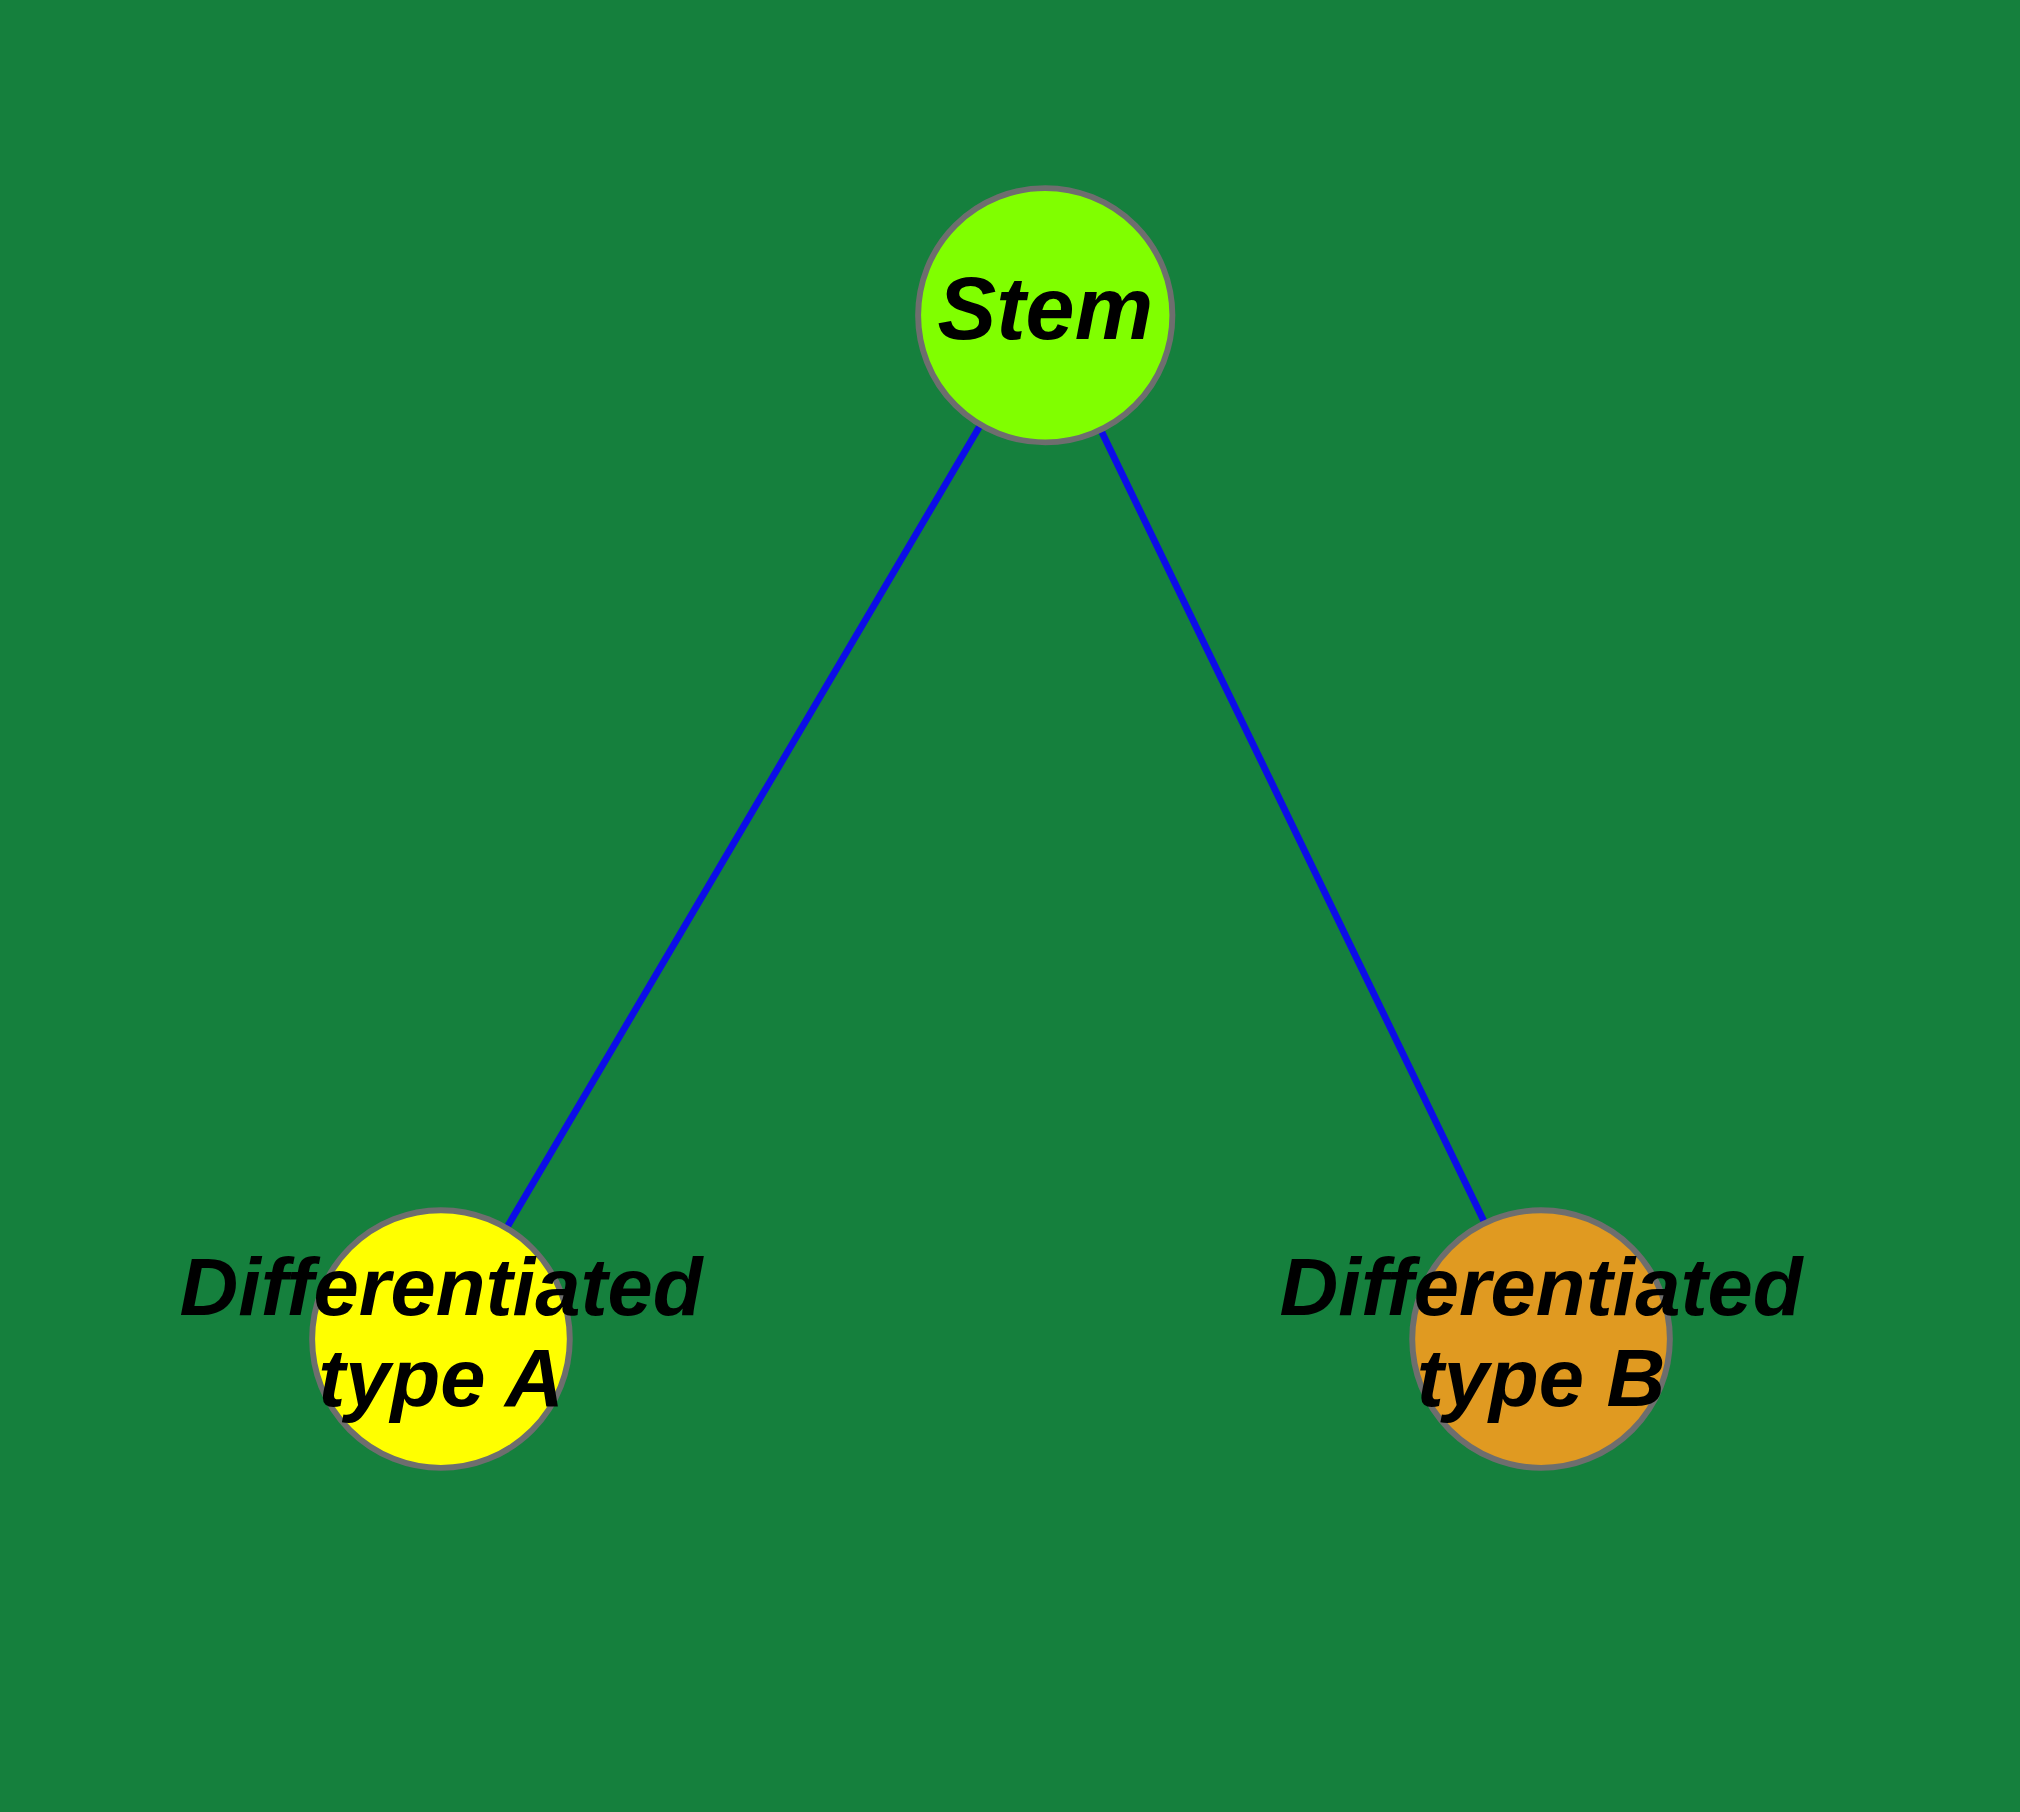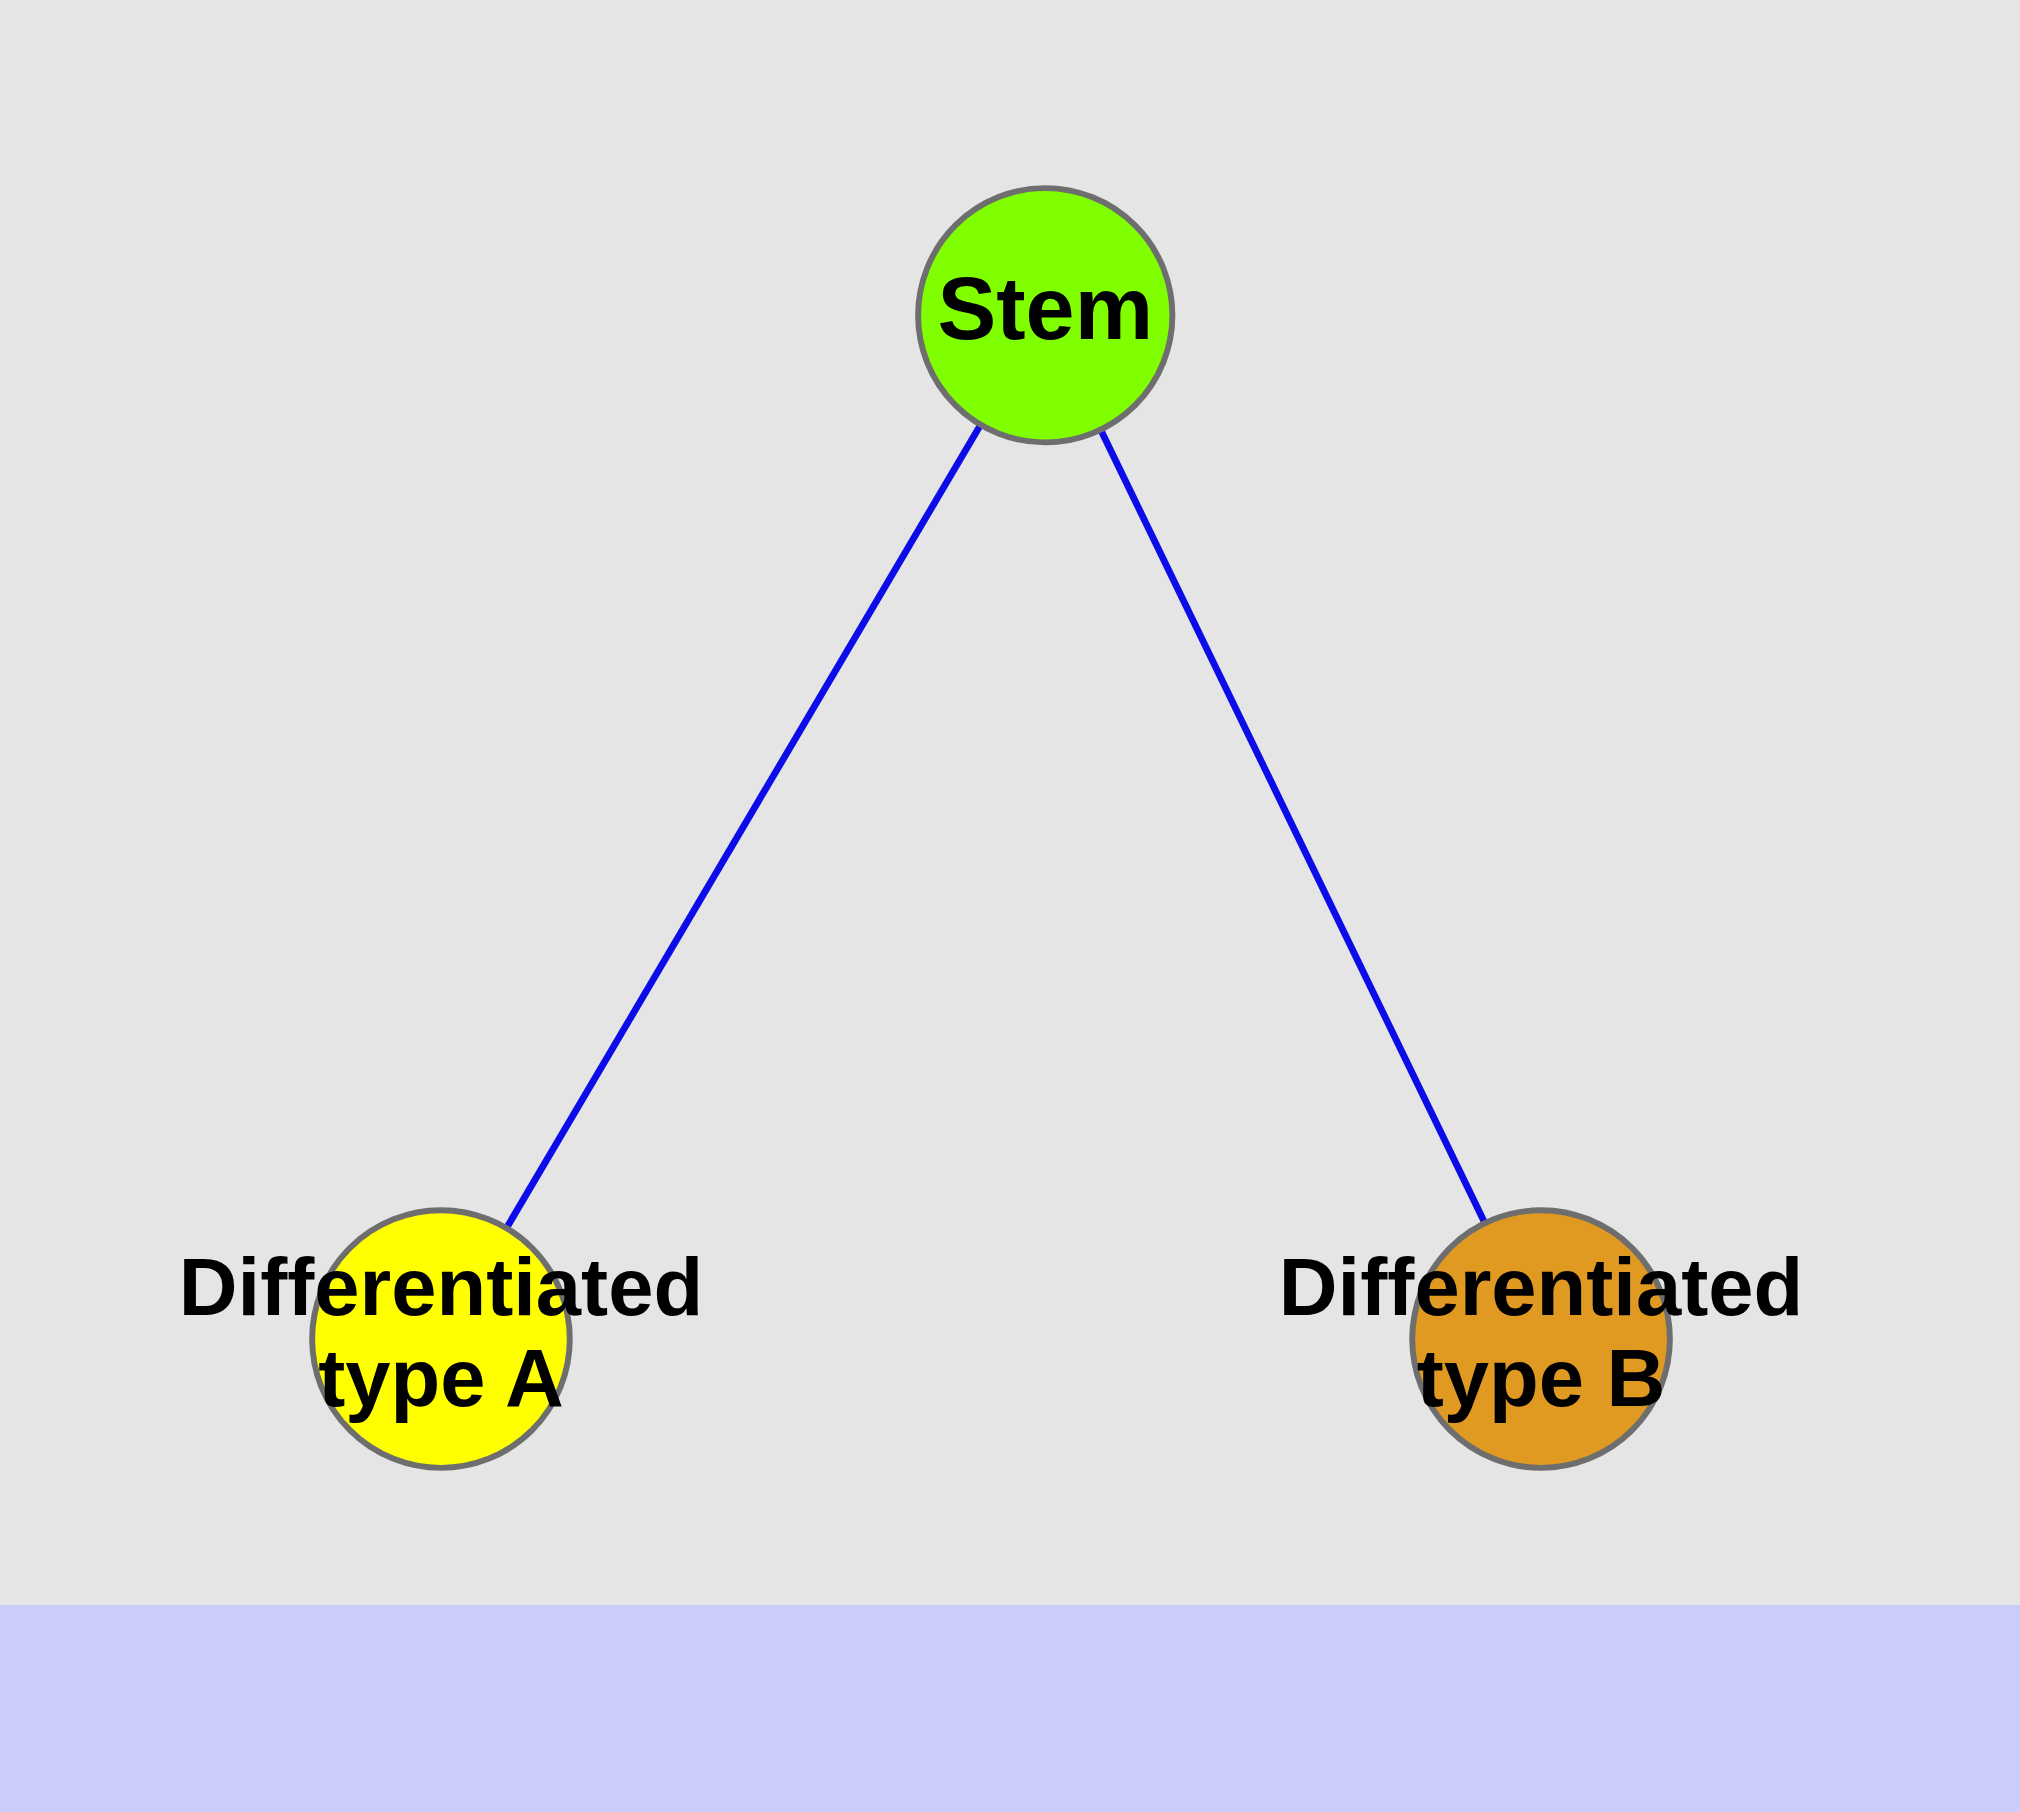--- a/index.html
+++ b/index.html
@@ -3,24 +3,25 @@
 <meta charset="utf-8">
 <style>
   html, body {
     margin: 0;
     padding: 0;
     background: #ccccfa;
   }
   #canvas {
     position: relative;
     width: 2021px;
-    height: 1605px;
-    background: #e5e5e5;
+    height: 1812px;
+    background: #15803d;
     overflow: hidden;
     font-family: "Liberation Sans", sans-serif;
+    font-style: italic;
   }
   #graph-svg {
     position: absolute;
     left: 0;
     top: 0;
     width: 2021px;
     height: 1812px;
   }
   .edge-line {
     stroke: #0c0ce8;

